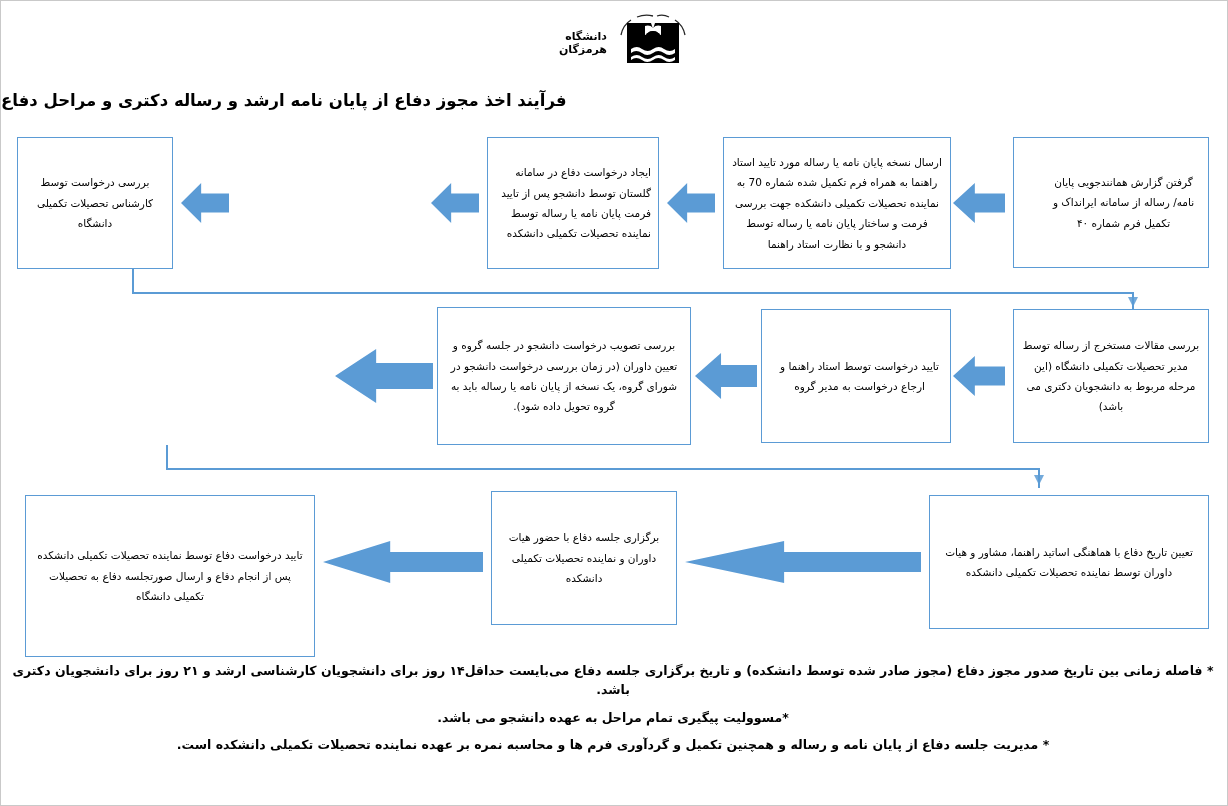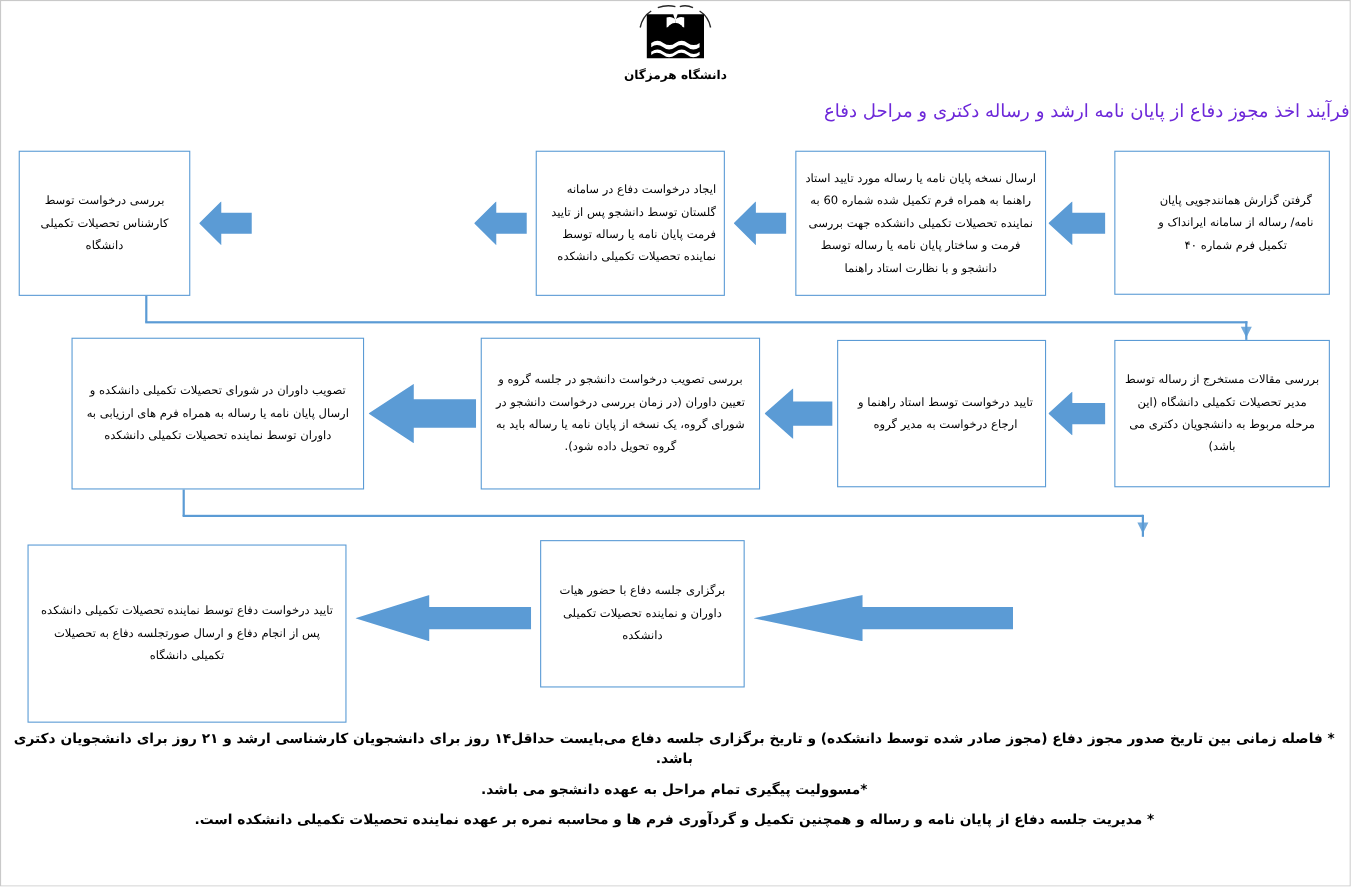--- a/index.html
+++ b/index.html
@@ -12,32 +12,32 @@
   }
   .page{
     position:absolute;inset:0;
     border:1px solid #c9c9c9;
     box-sizing:border-box;
   }
   
   .logo-wrap{
     position:absolute;top:2px;left:50%;transform:translateX(-50%);
     width:170px;height:78px;
-    display:flex;flex-direction:column;align-items:center;justify-content:flex-start;
+    display:flex;align-items:center;justify-content:flex-start;
   }
   .logo-mark{position:relative;width:92px;height:58px;}
   .logo-svg{display:block;}
   .logo-caption{
     font-size:11px;font-weight:bold;color:#000;margin-top:1px;
     letter-spacing:.5px;direction:rtl;
   }
   .doc-title{
     position:absolute;top:90px;left:0;right:0;
-    text-align:right;
-    font-size:16.5px;font-weight:normal;color:#6d28d9;
+    text-align:left;
+    font-size:16.5px;font-weight:bold;color:#000000;
     direction:rtl;
   }
   
   .box{
     position:absolute;
     box-sizing:border-box;
     border:1px solid #5B9BD5;
     background:#ffffff;
     display:flex;align-items:center;justify-content:center;
     text-align:center;
@@ -104,21 +104,21 @@
   </div>
 
   <div class="doc-title">فرآیند اخذ مجوز دفاع از پایان نامه ارشد و رساله دکتری و مراحل دفاع</div>
 
   <div class="box" style="top:136px;right:18px;width:196px;height:131px;padding-left:32px;">
     <span>گرفتن گزارش همانندجویی  پایان نامه/ رساله از سامانه ایرانداک و تکمیل فرم شماره ۴۰</span>
   </div>
   <div class="arrow arrow-left" style="top:182px;right:222px;width:52px;height:40px;"></div>
 
   <div class="box" style="top:136px;right:276px;width:228px;height:132px;">
-    <span>ارسال نسخه پایان نامه یا رساله مورد تایید استاد راهنما به همراه فرم تکمیل شده شماره 60 به نماینده تحصیلات تکمیلی دانشکده جهت بررسی فرمت و ساختار پایان نامه یا رساله توسط دانشجو و با نظارت استاد راهنما</span>
+    <span>ارسال نسخه پایان نامه یا رساله مورد تایید استاد راهنما به همراه فرم تکمیل شده شماره 70 به نماینده تحصیلات تکمیلی دانشکده جهت بررسی فرمت و ساختار پایان نامه یا رساله توسط دانشجو و با نظارت استاد راهنما</span>
   </div>
   <div class="arrow arrow-left" style="top:182px;right:512px;width:48px;height:40px;"></div>
 
   <div class="box" style="top:136px;right:568px;width:172px;height:132px;text-align:right;">
     <span>ایجاد درخواست دفاع در سامانه گلستان توسط دانشجو پس از تایید فرمت پایان نامه یا رساله توسط نماینده تحصیلات تکمیلی دانشکده</span>
   </div>
   <div class="arrow arrow-left" style="top:182px;right:748px;width:48px;height:40px;"></div>
 
   <div class="arrow arrow-left" style="top:182px;right:998px;width:48px;height:40px;"></div>
 
@@ -139,29 +139,29 @@
   <div class="box" style="top:308px;right:276px;width:190px;height:134px;padding-left:14px;">
     <span>تایید درخواست توسط استاد راهنما و ارجاع درخواست به مدیر گروه</span>
   </div>
   <div class="arrow arrow-left" style="top:352px;right:470px;width:62px;height:46px;"></div>
 
   <div class="box" style="top:306px;right:536px;width:254px;height:138px;">
     <span>بررسی تصویب درخواست دانشجو در جلسه گروه و تعیین داوران (در زمان بررسی درخواست دانشجو در شورای گروه، یک نسخه از پایان نامه یا رساله باید به گروه تحویل داده شود).</span>
   </div>
   <div class="arrow arrow-left" style="top:348px;right:794px;width:98px;height:54px;"></div>
 
-  <div class="box" style="top:306px;right:896px;width:266px;height:138px;">
-    <span>تصویب داوران در شورای تحصیلات تکمیلی دانشکده و ارسال پایان نامه یا رساله به همراه فرم های ارزیابی به داوران توسط نماینده تحصیلات تکمیلی دانشکده</span>
-  </div>
 
   <div class="conn conn-v" style="top:444px;left:165px;height:24px;"></div>
   <div class="conn conn-h" style="top:467px;left:165px;width:873px;"></div>
   <div class="conn conn-v" style="top:467px;left:1037px;height:20px;"></div>
   <div class="conn-head" style="top:474px;left:1033px;"></div>
 
+  <div class="box" style="top:494px;right:18px;width:280px;height:134px;">
+    <span>تعیین تاریخ دفاع با هماهنگی اساتید راهنما، مشاور و هیات داوران توسط نماینده تحصیلات تکمیلی دانشکده</span>
+  </div>
   <div class="arrow arrow-left" style="top:540px;right:306px;width:236px;height:42px;"></div>
 
   <div class="box" style="top:490px;right:550px;width:186px;height:134px;">
     <span>برگزاری جلسه دفاع با حضور هیات داوران و نماینده تحصیلات تکمیلی دانشکده</span>
   </div>
   <div class="arrow arrow-left" style="top:540px;right:744px;width:160px;height:42px;"></div>
 
   <div class="box" style="top:494px;right:912px;width:290px;height:162px;">
     <span>تایید درخواست دفاع توسط نماینده تحصیلات تکمیلی دانشکده پس از انجام دفاع و ارسال صورتجلسه دفاع به تحصیلات تکمیلی دانشگاه</span>
   </div>

